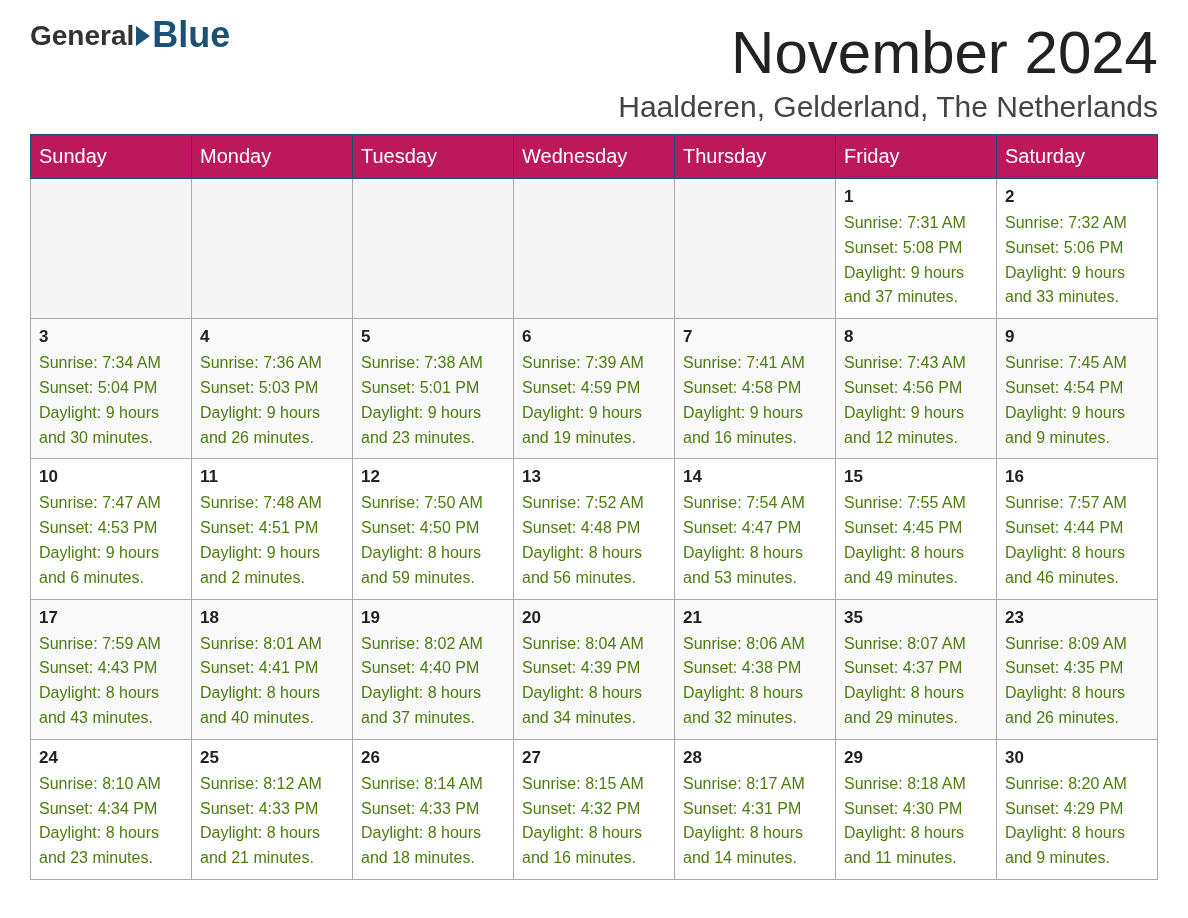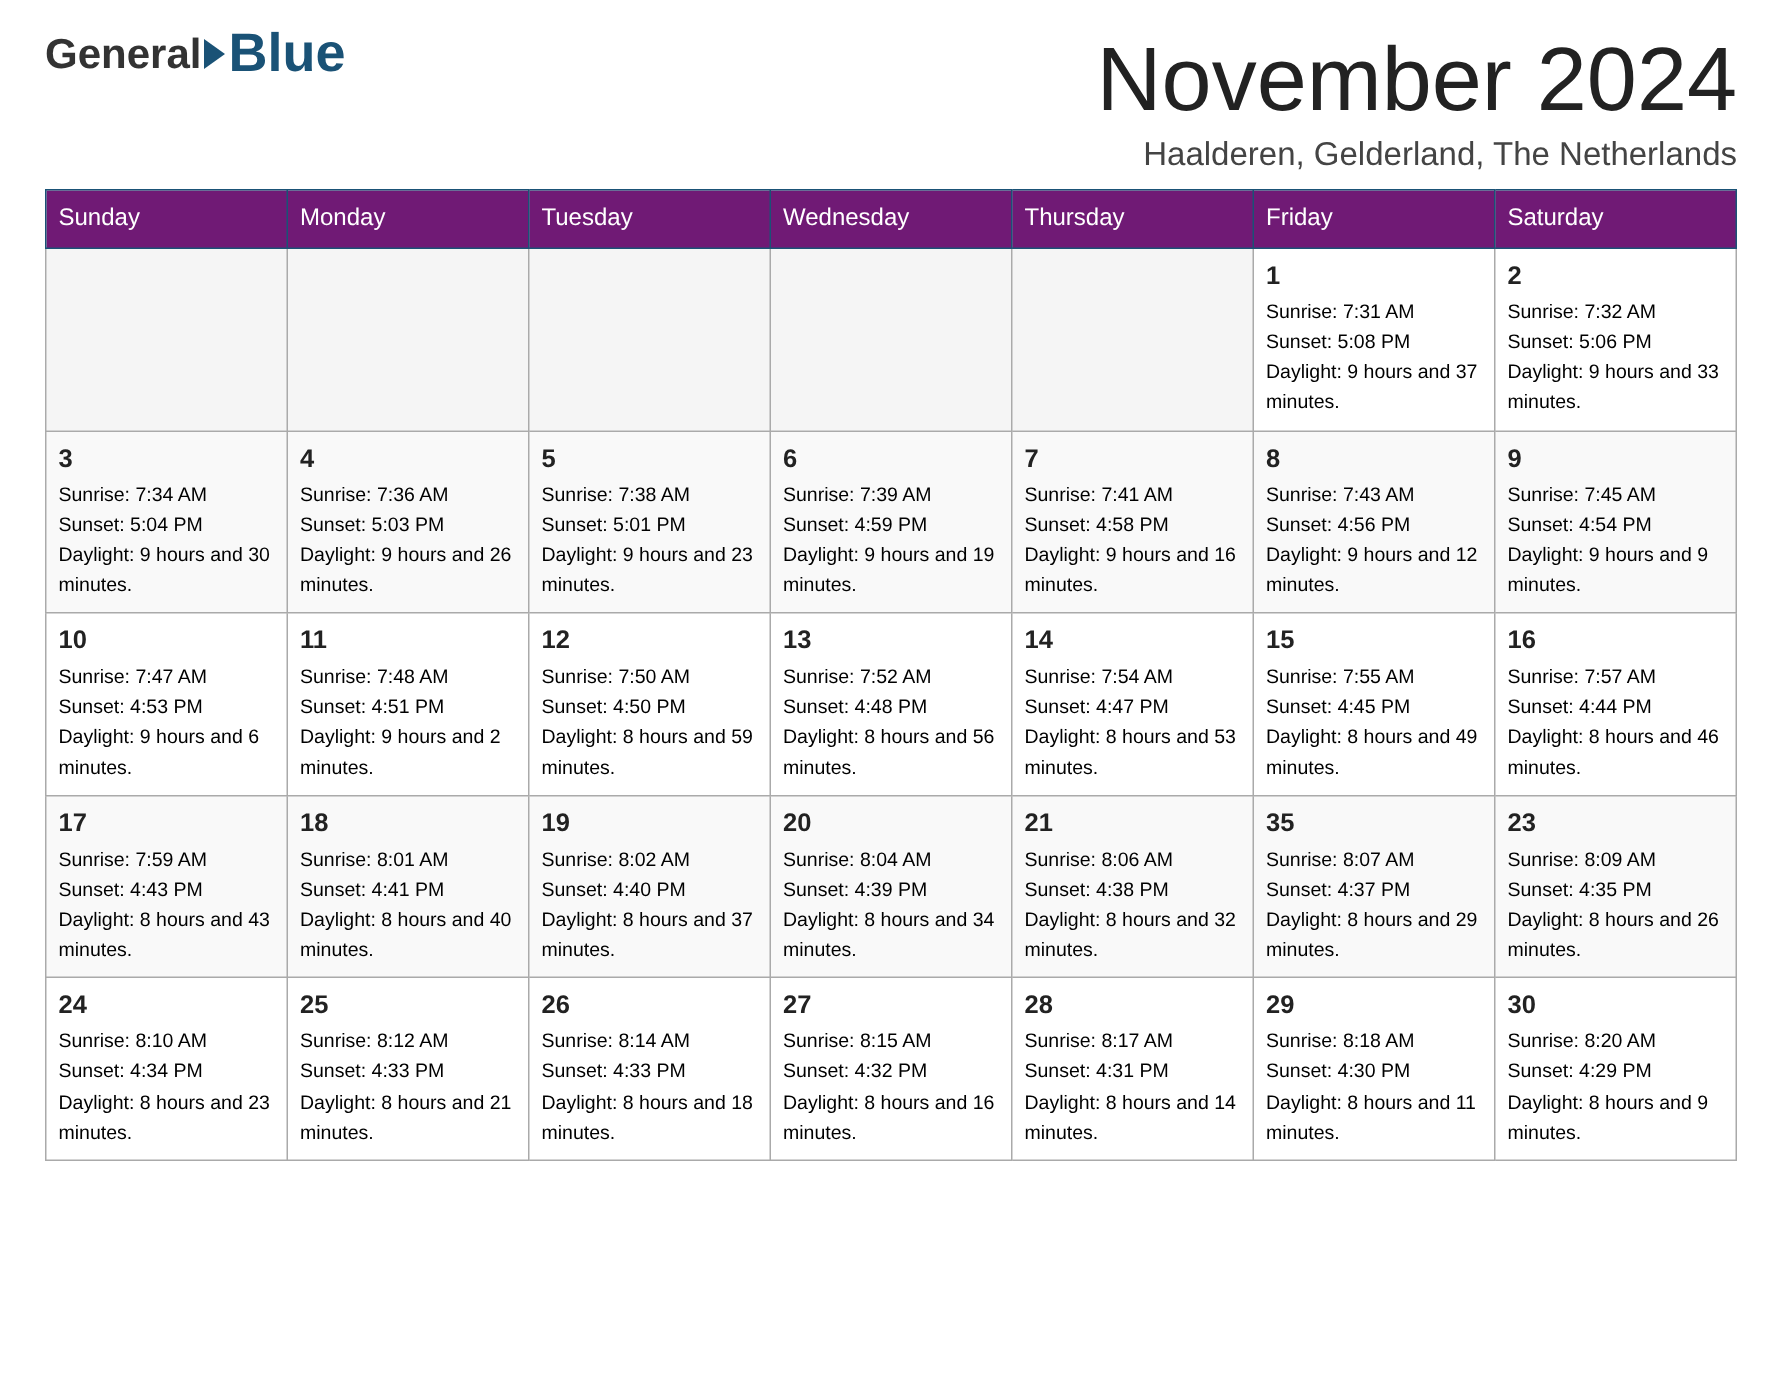--- a/index.html
+++ b/index.html
@@ -47,35 +47,35 @@
     .title-area {
       text-align: right;
     }
     .month-title {
       font-size: 60px;
       font-weight: 300;
       color: #222;
       line-height: 1.1;
     }
     .location-title {
-      font-size: 22px;
+      font-size: 30px;
       color: #444;
       font-weight: normal;
       margin-top: 4px;
     }
     .calendar-table {
       width: 100%;
       border-collapse: collapse;
       margin-top: 8px;
     }
     .calendar-table thead tr th {
-      background-color: #701a75;
+      background-color: #be185d;
       color: #fff;
       padding: 10px 8px;
-      font-size: 16px;
+      font-size: 20px;
       font-weight: normal;
       text-align: left;
       border: 1px solid #1a5276;
     }
     .calendar-table tbody tr td {
       vertical-align: top;
       padding: 8px 8px;
       border: 1px solid #aaa;
       width: 14.28%;
       min-height: 110px;
@@ -88,23 +88,23 @@
       background: #f9f9f9;
     }
     .day-number {
       font-size: 17px;
       font-weight: bold;
       color: #222;
       margin-bottom: 4px;
       display: block;
     }
     .day-info {
-      font-size: 13px;
+      font-size: 16px;
       line-height: 1.55;
-      color: #000000;
+      color: #4d7c0f;
     }
     .empty-cell {
       background: #f5f5f5 !important;
     }
     .calendar-table tbody tr td.empty-cell {
       background: #f5f5f5;
     }
   </style>
 </head>
 <body>

